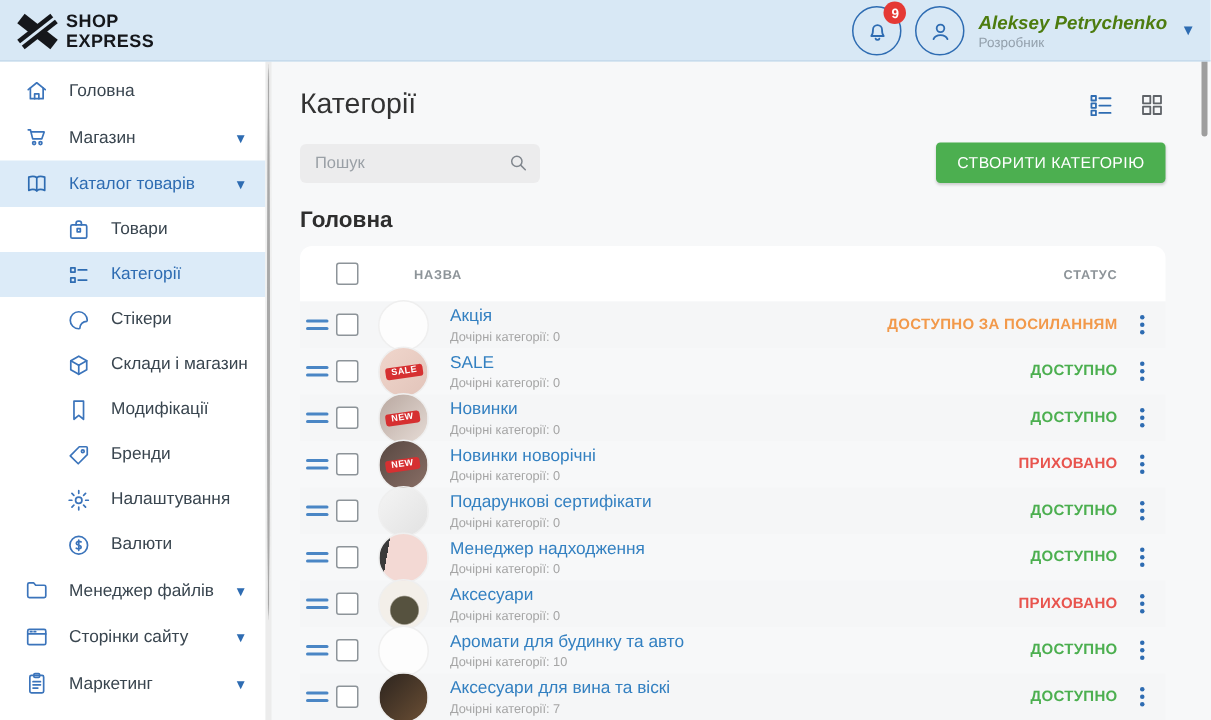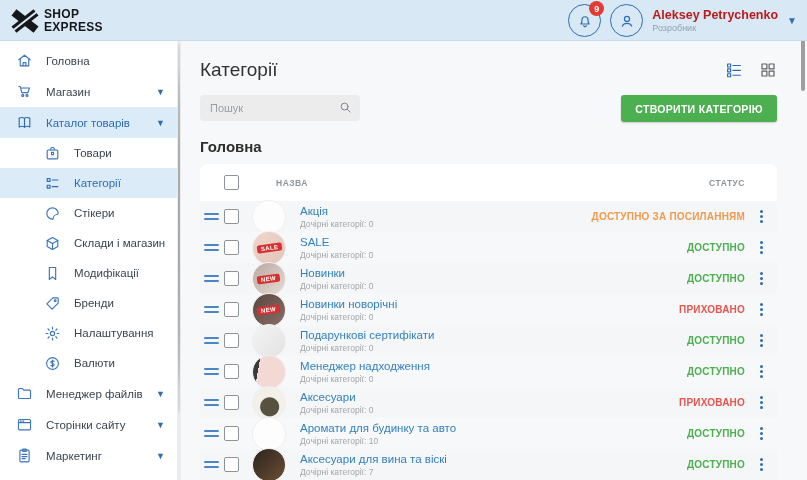--- a/index.html
+++ b/index.html
@@ -15,21 +15,21 @@
   .logo-x .b1{transform:rotate(38deg);}
   .logo-x .b2{transform:rotate(-38deg);}
   .logo-x .slash{position:absolute;left:-3px;top:10px;width:30px;height:2px;background:#d8e8f5;transform:rotate(-38deg);}
   .logo-text{font-size:12px;font-weight:700;color:#15171b;line-height:1.08;letter-spacing:.3px;}
   .user-area{position:absolute;right:10px;top:0;height:41px;display:flex;align-items:center;gap:9px;}
   .circle-btn{position:relative;width:33px;height:33px;border:1.4px solid #2e6cb2;border-radius:50%;
     display:flex;align-items:center;justify-content:center;color:#2e6cb2;background:transparent;cursor:pointer;}
   .badge{position:absolute;top:-4px;right:-4px;min-width:15px;height:15px;padding:0 3px;border-radius:8px;
     background:#e53935;color:#fff;font-size:9px;font-weight:700;display:flex;align-items:center;justify-content:center;}
   .user-meta{display:flex;flex-direction:column;line-height:1.15;}
-  .user-name{font-size:12.5px;font-weight:700;color:#b91c1c;}
+  .user-name{font-size:12.5px;font-weight:700;color:#4d7c0f;font-style:italic;}
   .user-role{font-size:9px;color:#93a0ac;margin-top:1px;}
   .chev{color:#2e6cb2;font-size:10px;line-height:1;}
 
   
   .sidebar{position:absolute;left:0;top:41px;width:177px;height:439px;background:#fff;padding-top:4px;overflow:hidden;}
   .side-scroll{position:absolute;left:177px;top:41px;width:4px;height:439px;background:#ececec;}
   .side-scroll .thumb{position:absolute;left:0;top:1px;width:4px;height:372px;background:#a8a8a8;}
   .side-item{display:flex;align-items:center;gap:13px;height:31px;padding:0 12px 0 16px;cursor:pointer;}
   .side-item.sub{padding-left:44px;height:30px;}
   .side-item .s-icon{width:17px;height:17px;display:flex;align-items:center;justify-content:center;color:#3b74bb;flex:none;}
@@ -41,28 +41,28 @@
 
   
   .main{position:absolute;left:181px;top:41px;width:626px;height:439px;padding:0 30px 0 19px;}
   .main-scroll{position:absolute;right:2px;top:3px;width:4px;height:88px;background:#9e9e9e;border-radius:2px;}
   .title-row{display:flex;align-items:center;justify-content:space-between;margin-top:18px;}
   .page-title{font-size:19px;font-weight:500;color:#333;}
   .view-toggles{display:flex;gap:16px;align-items:center;}
   .toggle{width:18px;height:18px;cursor:pointer;}
   .toggle.list{color:#2e6cb2;}
   .toggle.grid{color:#5f6368;}
-  .search-row{display:flex;align-items:flex-start;justify-content:space-between;margin-top:14px;gap:36px;}
+  .search-row{display:flex;align-items:center;justify-content:space-between;margin-top:14px;gap:36px;}
   .search-wrap{position:relative;width:160px;}
   .search-input{width:160px;height:26px;background:#ececed;border:none;border-radius:4px;
     padding:0 28px 0 10px;font-size:11px;color:#333;outline:none;font-family:"Liberation Sans",sans-serif;}
   .search-input::placeholder{color:#9aa0a6;}
   .search-ic{position:absolute;right:7px;top:5px;width:15px;height:15px;color:#80868d;}
   .create-btn{height:27px;padding:0 14px;border:none;border-radius:3px;background:#4caf50;color:#fff;
-    font-size:10.5px;font-weight:700;letter-spacing:.3px;cursor:pointer;box-shadow:0 1px 2px rgba(0,0,0,.18);
+    font-size:10.5px;font-weight:400;letter-spacing:.3px;cursor:pointer;box-shadow:0 1px 2px rgba(0,0,0,.18);
     font-family:"Liberation Sans",sans-serif;}
   .section-title{margin-top:16px;font-size:15px;font-weight:700;color:#2e2e2e;}
 
   
   .table{margin-top:9px;}
   .trow{display:flex;align-items:center;height:31px;}
   .thead{height:37px;background:#fff;border-radius:8px 8px 0 0;}
   .thead .hlabel{font-size:8.5px;font-weight:700;color:#8d9499;letter-spacing:.5px;}
   .col-handle{width:24px;padding-left:4px;flex:none;}
   .col-check{width:28px;flex:none;}

